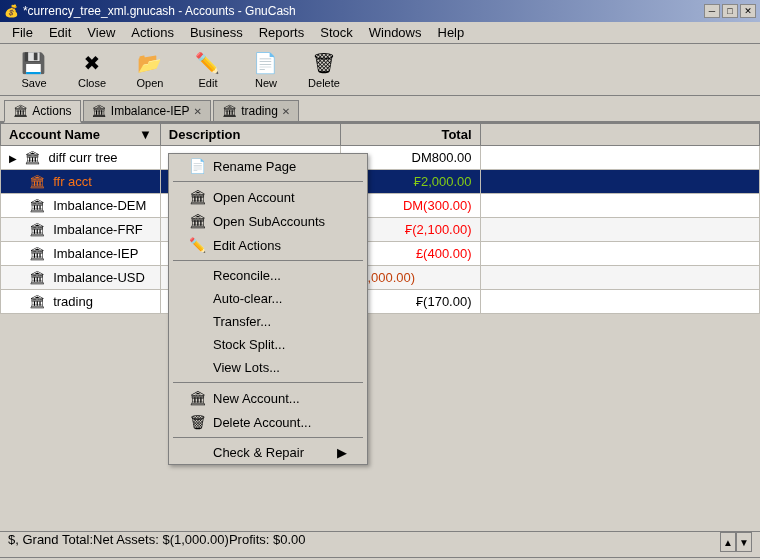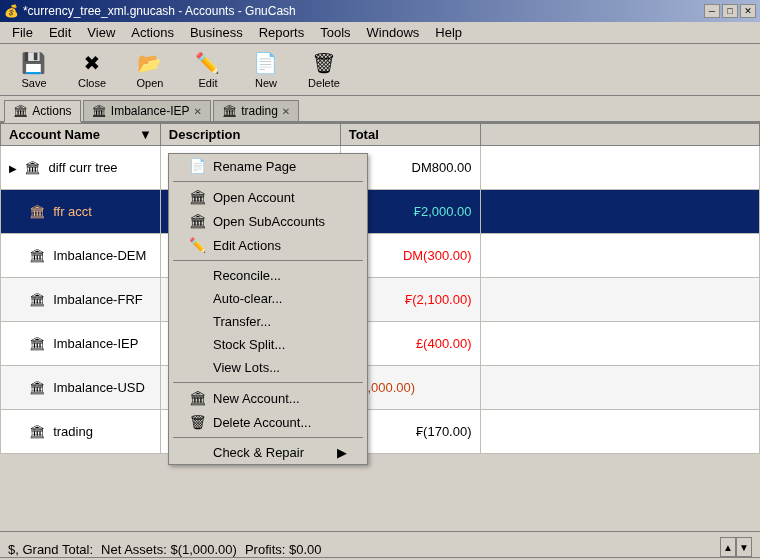--- a/index.html
+++ b/index.html
@@ -110,25 +110,25 @@
     .account-table th {
       background: #d4d0c8;
       border: 1px solid #808080;
       padding: 3px 8px;
       text-align: left;
       font-weight: bold;
       height: 22px;
     }
     .account-table td {
       border: 1px solid #c0bdb5;
-      padding: 14px 8px;
+      padding: 4px 8px;
       height: 22px;
     }
     .row-selected { background: #0a246a; color: white; }
-    .row-selected td { background: #0a246a; color: #fdba74; }
+    .row-selected td { background: #0a246a; color: #f97316; }
     .row-normal td { background: white; }
     .row-alt td { background: #f5f5f5; }
 
     
     .context-menu {
       position: absolute;
       left: 168px;
       top: 30px;
       background: #d4d0c8;
       border: 1px solid #808080;
@@ -151,23 +151,23 @@
       margin: 3px 4px;
     }
     .ctx-arrow { margin-left: auto; }
 
     
     .status-bar {
       background: #d4d0c8;
       height: 26px;
       border-top: 1px solid #808080;
       display: flex;
-      align-items: flex-end;
+      align-items: flex-start;
       padding: 0 8px;
-      gap: 8px;
+      gap: 0;
       font-size: 13px;
     }
     .status-scroll { margin-left: auto; }
     .status-scroll-btn {
       width: 16px; height: 20px;
       background: #d4d0c8;
       border: 1px solid #808080;
       display: flex; align-items: center; justify-content: center;
       font-size: 10px;
       cursor: pointer;
@@ -213,21 +213,21 @@
   </div>
 </div>
 
 <div class="menu-bar">
   <span class="menu-item">File</span>
   <span class="menu-item">Edit</span>
   <span class="menu-item">View</span>
   <span class="menu-item">Actions</span>
   <span class="menu-item">Business</span>
   <span class="menu-item">Reports</span>
-  <span class="menu-item">Tools</span>
+  <span class="menu-item">Stock</span>
   <span class="menu-item">Windows</span>
   <span class="menu-item">Help</span>
 </div>
 
 <div class="toolbar">
   <div class="toolbar-btn">
     <span class="toolbar-icon">💾</span>
     <span>Save</span>
   </div>
   <div class="toolbar-btn">
@@ -271,21 +271,21 @@
 
 <div class="main-content">
   <div class="table-container">
     <table class="account-table">
       <thead>
         <tr>
           <th style="width:160px;">
             Account Name <span class="sort-arrow">▼</span>
           </th>
           <th style="width:180px;">Description</th>
-          <th style="width:140px; ">Total</th>
+          <th style="width:140px; text-align:right;">Total</th>
           <th style="width:280px;"></th>
         </tr>
       </thead>
       <tbody id="account-rows">
       <tr class="row-normal">
             <td style="padding-left:8px;">
     <span style="font-size:10px; margin-right:4px;">▶</span>
     <span>🏛</span>
     <span style="margin-left:4px;">diff curr tree</span>
   </td>
@@ -293,21 +293,21 @@
             <td style="text-align:right; ">DM800.00</td>
             <td></td>
           </tr>
           <tr class="row-selected">
             <td style="padding-left:24px;">
     <span style="font-size:10px; margin-right:4px;"></span>
     <span>🏛</span>
     <span style="margin-left:4px;">ffr acct</span>
   </td>
             <td></td>
-            <td style="text-align:right; color:#5eead4;">₣2,000.00</td>
+            <td style="text-align:right; color:#84cc16;">₣2,000.00</td>
             <td></td>
           </tr>
           <tr class="row-normal">
             <td style="padding-left:24px;">
     <span style="font-size:10px; margin-right:4px;"></span>
     <span>🏛</span>
     <span style="margin-left:4px;">Imbalance-DEM</span>
   </td>
             <td></td>
             <td style="text-align:right; color:red;">DM(300.00)</td>

